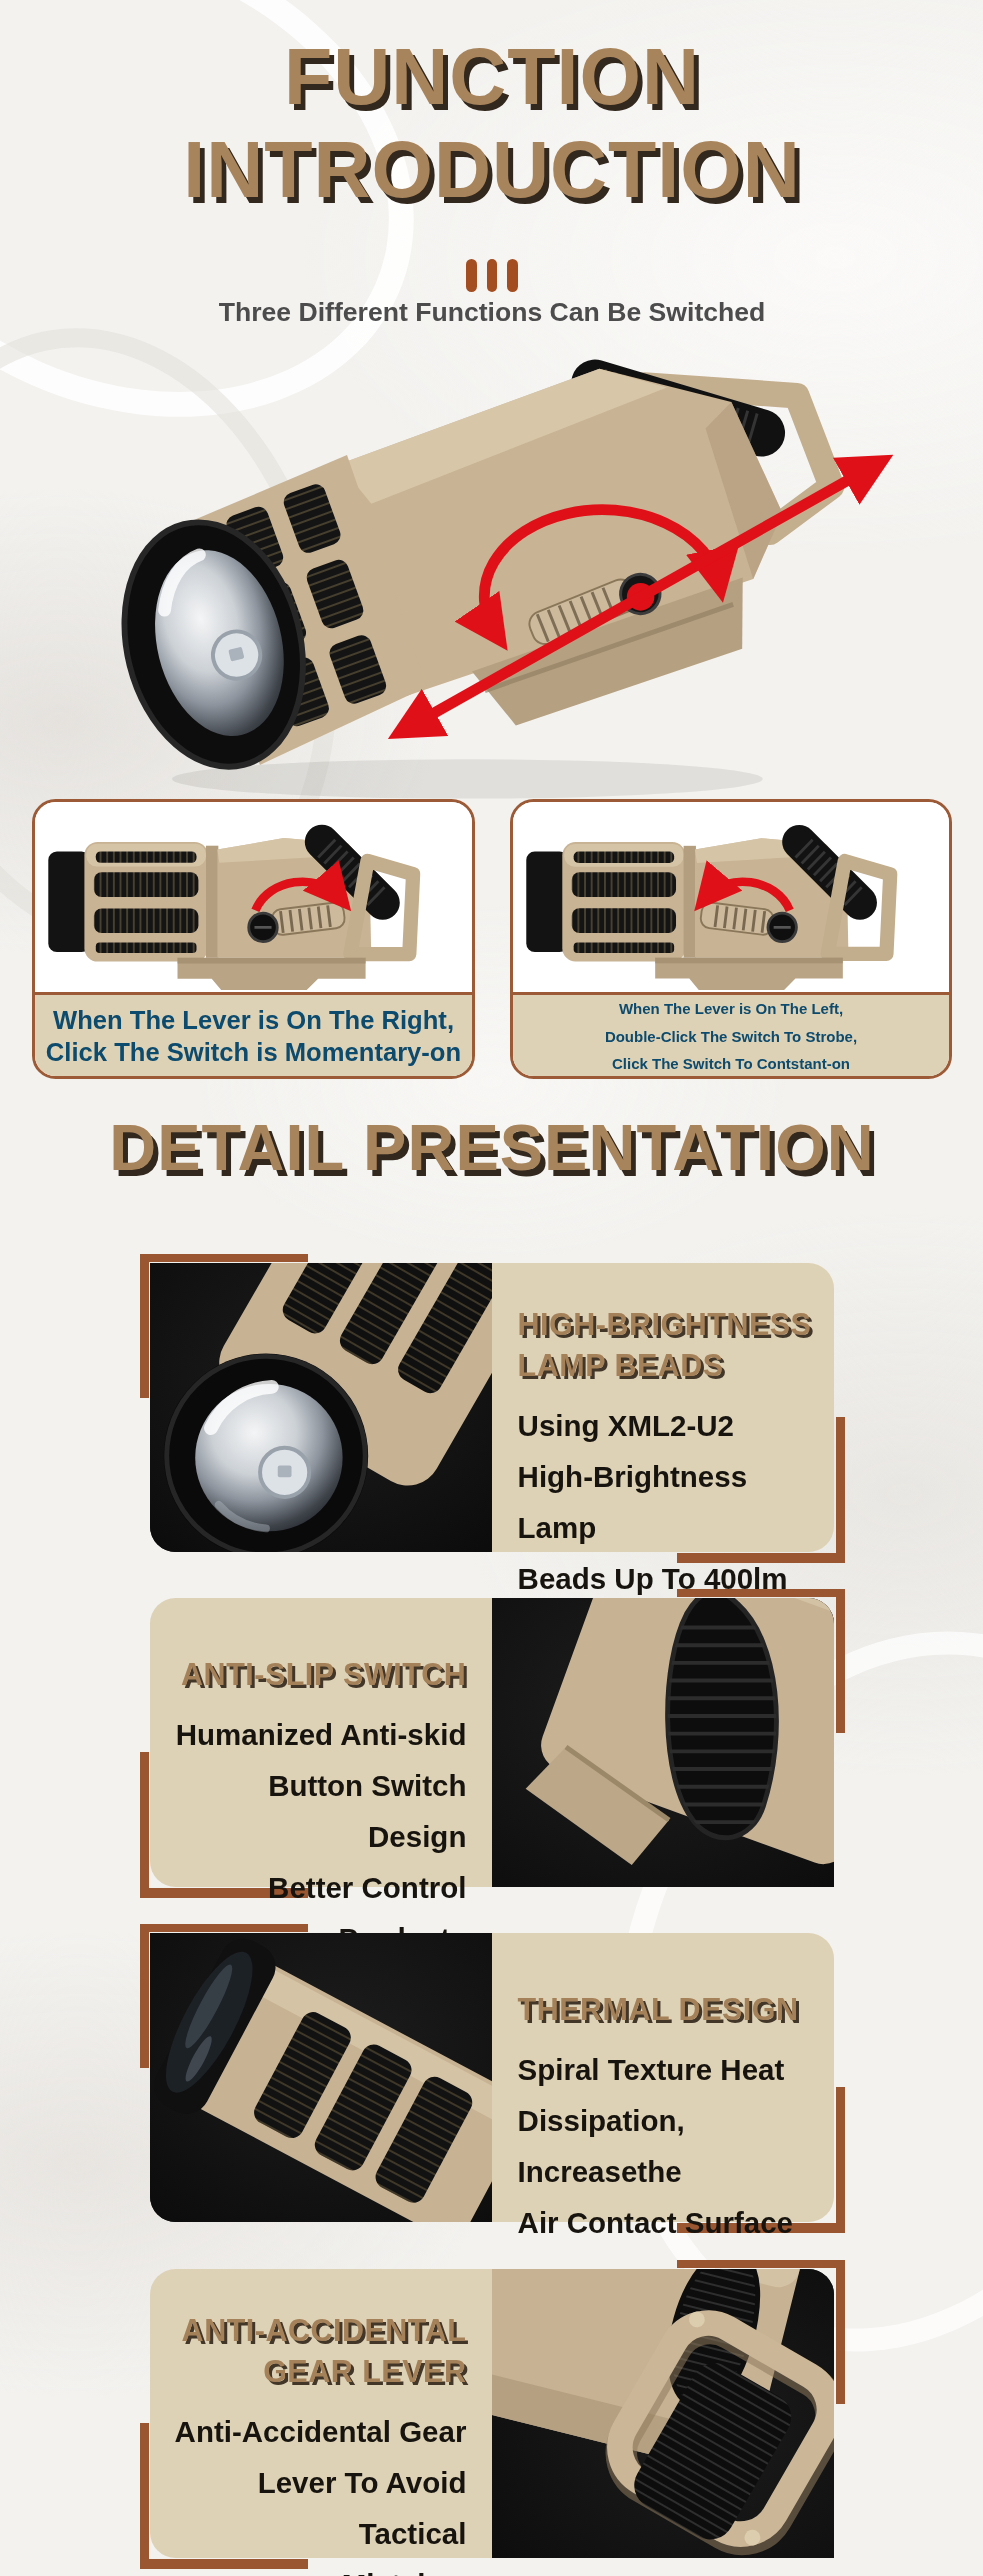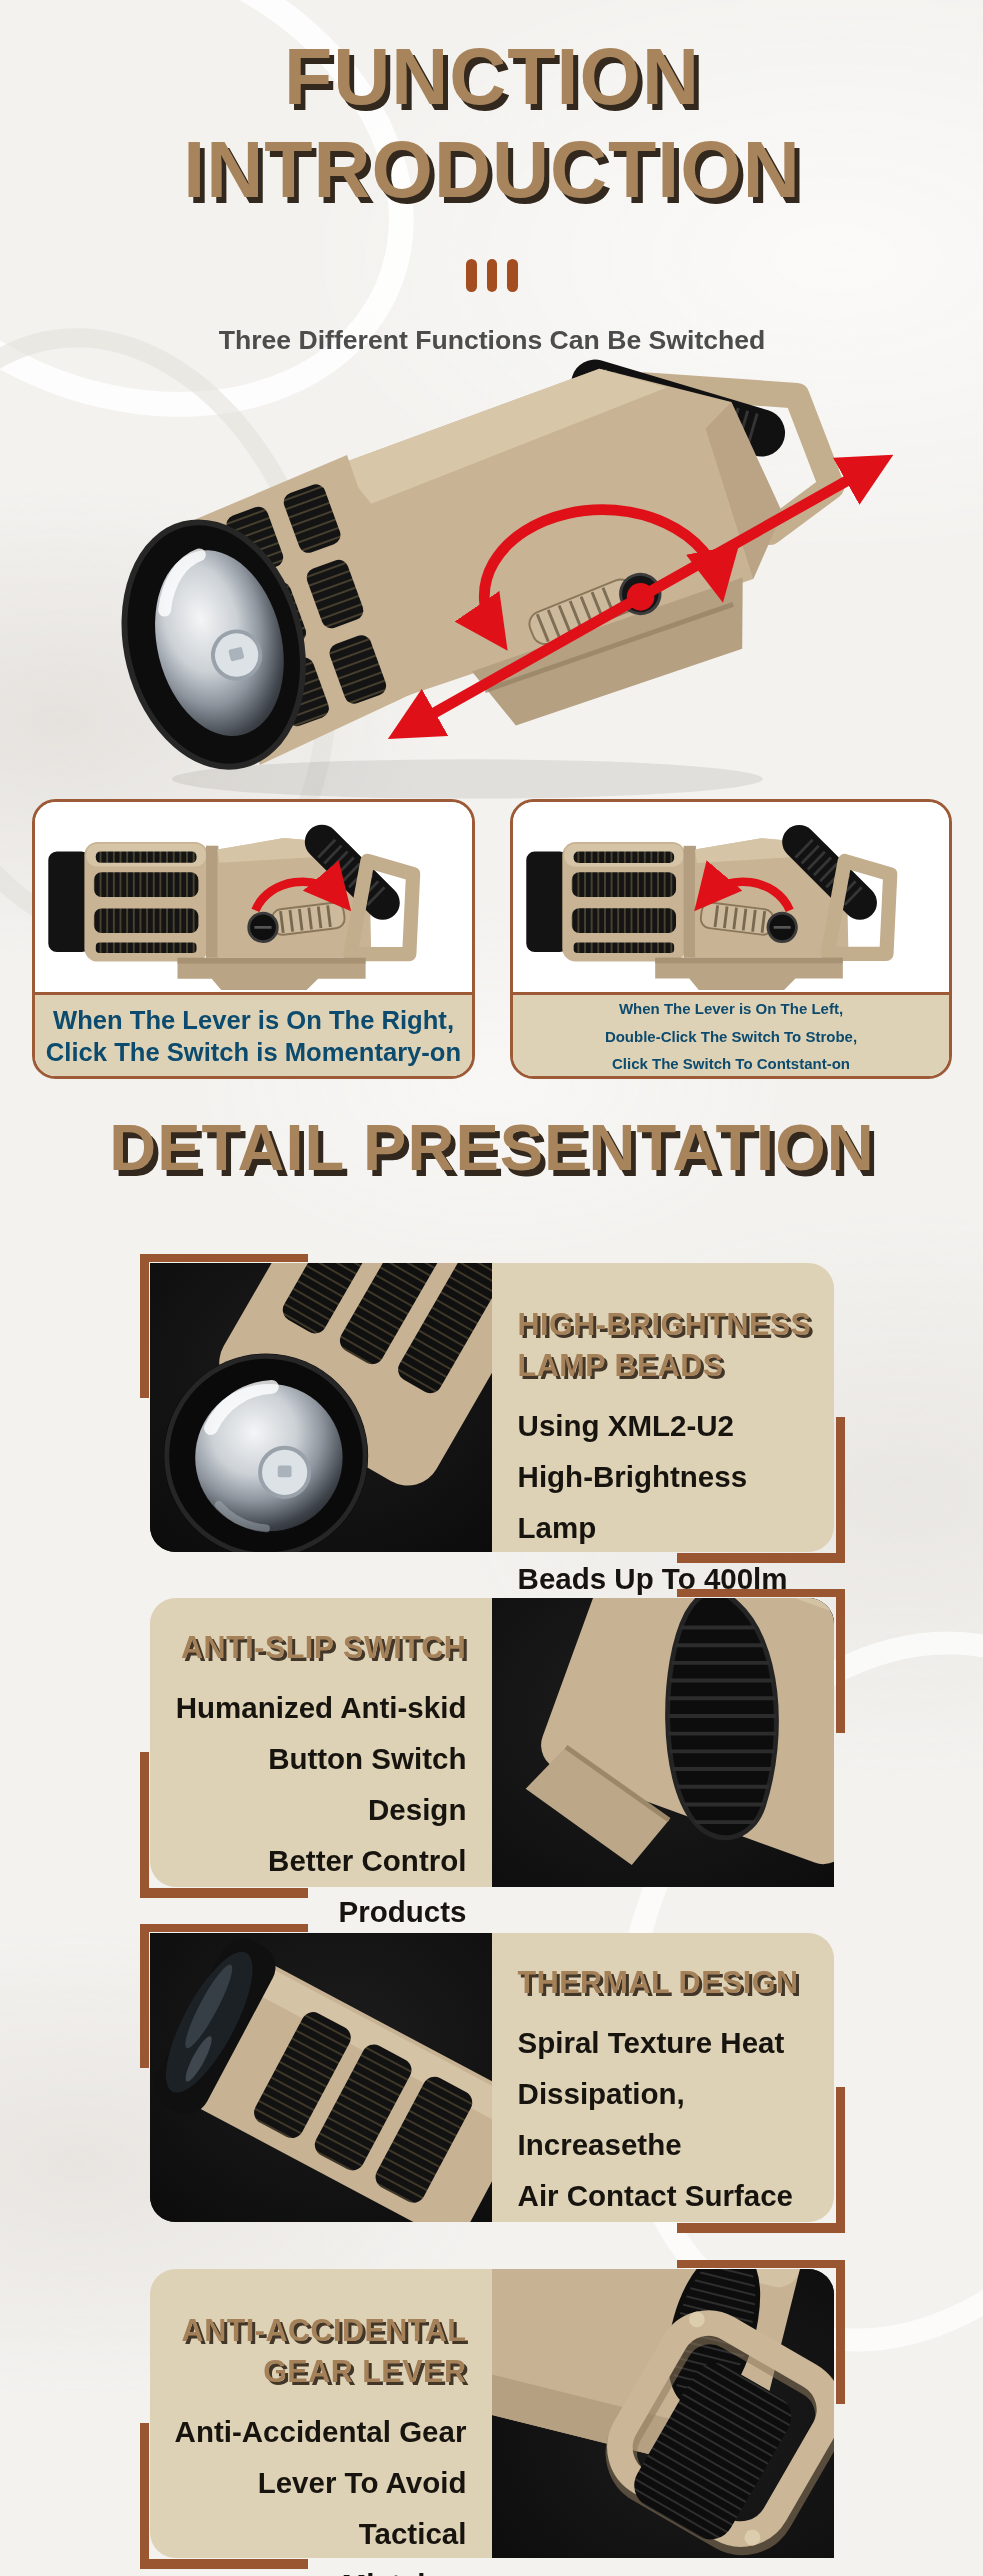--- a/index.html
+++ b/index.html
@@ -19,21 +19,21 @@
   .streak.s2{left:-118px;top:325px;width:413px;height:590px;border:19.7px solid rgba(224,221,216,.5);transform:rotate(-12deg);}
   .streak.s3{right:-197px;top:1624px;width:512px;height:689px;border:23.6px solid rgba(255,255,255,.7);transform:rotate(18deg);}
 
   
   .hero-title{position:absolute;top:29.5px;left:0;width:100%;text-align:center;
     font-weight:bold;font-size:79px;line-height:1.18;letter-spacing:1px;
     color:#a8845c;text-shadow:4.9px 5.9px 0 #32281d;}
   .divider-bars{position:absolute;top:259px;left:0;width:100%;text-align:center;}
   .divider-bars span{display:inline-block;width:10.8px;height:33px;margin:0 4.9px;border-radius:5.9px;background:#a34d21;}
   .subtitle{position:absolute;top:297px;left:0;width:100%;text-align:center;
-    font-weight:bold;font-size:26.6px;color:#4c4c4c;margin-top:28px;}
+    font-weight:bold;font-size:26.6px;color:#4c4c4c;}
 
   .hero-photo{position:absolute;top:338px;left:54px;width:876px;height:462px;margin:0;}
 
   
   .fn-box{position:absolute;top:799px;height:274px;background:#fff;
     border:3.9px solid #9c5a36;border-radius:23.6px;overflow:hidden;
     display:flex;flex-direction:column;}
   .fn-box.b1{left:32px;width:437px;}
   .fn-box.b2{left:510px;width:436px;}
   .fn-photo{height:190px;background:#fff;flex:none;}
@@ -59,21 +59,21 @@
   .card-photo svg{display:block;width:342px;height:289px;}
   .card-text{width:342px;flex:none;background:#ded2b6;box-sizing:border-box;position:relative;z-index:2;}
   .card.c1 .card-text,.card.c3 .card-text{border-radius:0 25.6px 25.6px 0;padding:0 21.6px 0 25.6px;text-align:left;}
   .card.c2 .card-text,.card.c4 .card-text{border-radius:25.6px 0 0 25.6px;padding:0 25.6px 0 21.6px;text-align:right;}
   .card.c1 .card-photo,.card.c3 .card-photo{border-radius:0 0 0 25.6px;}
   .card.c2 .card-photo,.card.c4 .card-photo{border-radius:0 25.6px 0 0;}
   .card-title{margin:0;font-size:30.5px;line-height:41px;letter-spacing:0.5px;font-weight:bold;
     color:#a5815a;text-shadow:3px 3px 0 rgba(48,37,24,.9);}
   .card-title span{display:block;}
   .card.c1 .card-title,.card.c4 .card-title{padding-top:41px;}
-  .card.c2 .card-title,.card.c3 .card-title{padding-top:29px;}
+  .card.c2 .card-title,.card.c3 .card-title{padding-top:56px;}
   .card-body{margin:13.8px 0 0 0;font-size:29.5px;line-height:51px;font-weight:bold;color:#17140f;}
   .card-body span{display:block;}
 
   
   .acc{position:absolute;width:159px;height:136px;z-index:1;border:0 solid #9a5630;}
   .acc.tl{left:-9.8px;top:-8.9px;border-left-width:9.8px;border-top-width:8.9px;}
   .acc.br{right:-9.8px;bottom:-10.8px;border-right-width:9.8px;border-bottom-width:10.8px;}
   .acc.tr{right:-9.8px;top:-8.9px;border-right-width:9.8px;border-top-width:8.9px;}
   .acc.bl{left:-9.8px;bottom:-10.8px;border-left-width:9.8px;border-bottom-width:10.8px;}
 </style>

